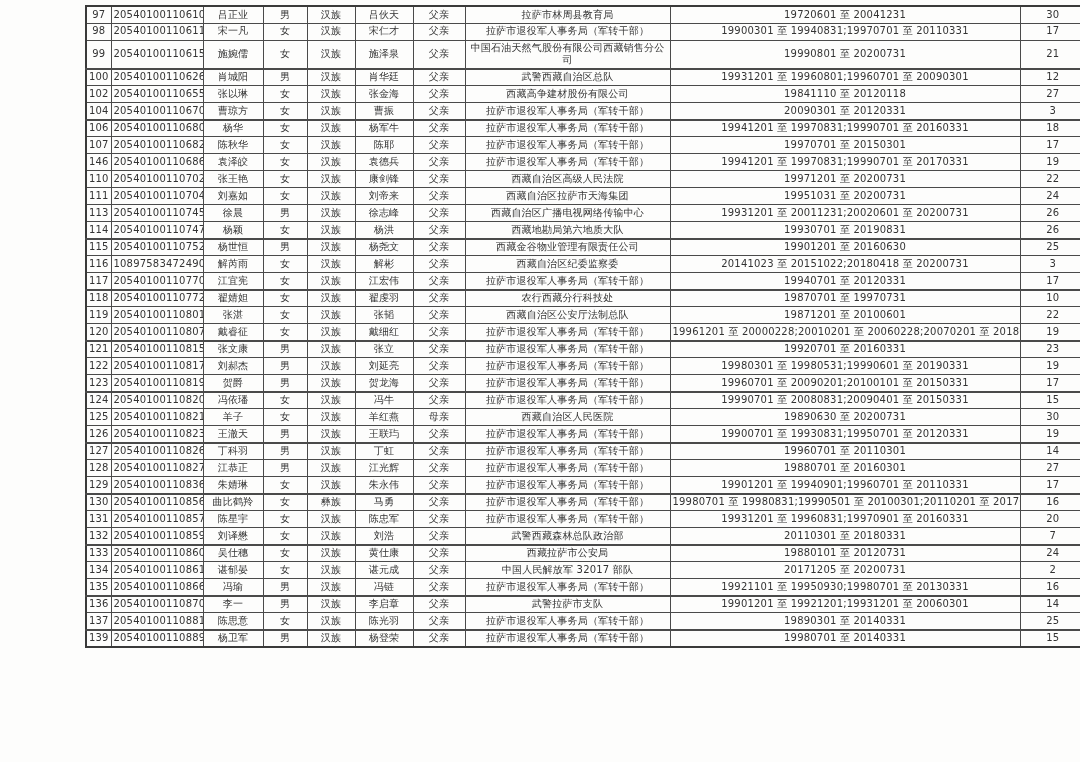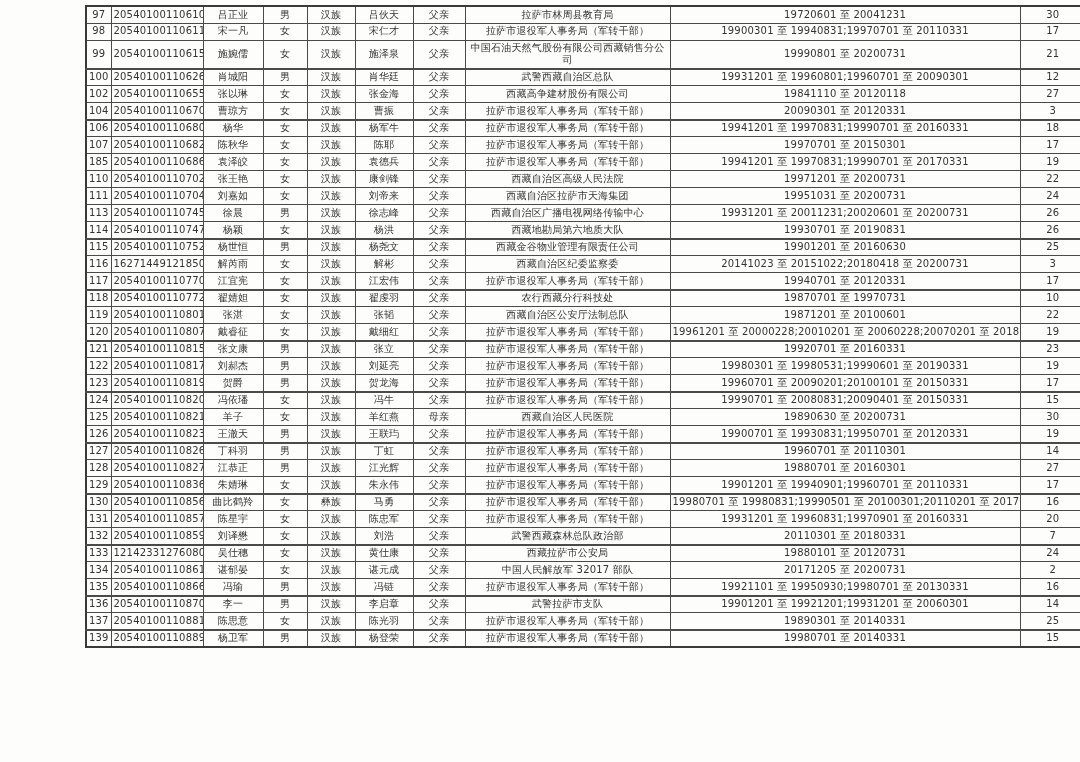--- a/index.html
+++ b/index.html
@@ -148,21 +148,21 @@
           <td class="name">陈秋华</td>
           <td>女</td>
           <td>汉族</td>
           <td>陈耶</td>
           <td>父亲</td>
           <td class="unit">拉萨市退役军人事务局（军转干部）</td>
           <td class="dates">19970701 至 20150301</td>
           <td class="num">17</td>
         </tr>
         <tr>
-          <td class="num">185</td>
+          <td class="num">146</td>
           <td class="idno">20540100110686</td>
           <td class="name">袁泽皎</td>
           <td>女</td>
           <td>汉族</td>
           <td>袁德兵</td>
           <td>父亲</td>
           <td class="unit">拉萨市退役军人事务局（军转干部）</td>
           <td class="dates">19941201 至 19970831;19990701 至 20170331</td>
           <td class="num">19</td>
         </tr>
@@ -221,21 +221,21 @@
           <td>男</td>
           <td>汉族</td>
           <td>杨尧文</td>
           <td>父亲</td>
           <td class="unit">西藏金谷物业管理有限责任公司</td>
           <td class="dates">19901201 至 20160630</td>
           <td class="num">25</td>
         </tr>
         <tr>
           <td class="num">116</td>
-          <td class="idno">16271449121850</td>
+          <td class="idno">10897583472490</td>
           <td class="name">解芮雨</td>
           <td>女</td>
           <td>汉族</td>
           <td>解彬</td>
           <td>父亲</td>
           <td class="unit">西藏自治区纪委监察委</td>
           <td class="dates">20141023 至 20151022;20180418 至 20200731</td>
           <td class="num">3</td>
         </tr>
         <tr>
@@ -425,21 +425,21 @@
           <td>女</td>
           <td>汉族</td>
           <td>刘浩</td>
           <td>父亲</td>
           <td class="unit">武警西藏森林总队政治部</td>
           <td class="dates">20110301 至 20180331</td>
           <td class="num">7</td>
         </tr>
         <tr class="thick">
           <td class="num">133</td>
-          <td class="idno">12142331276080</td>
+          <td class="idno">20540100110860</td>
           <td class="name">吴仕穗</td>
           <td>女</td>
           <td>汉族</td>
           <td>黄仕康</td>
           <td>父亲</td>
           <td class="unit">西藏拉萨市公安局</td>
           <td class="dates">19880101 至 20120731</td>
           <td class="num">24</td>
         </tr>
         <tr>

